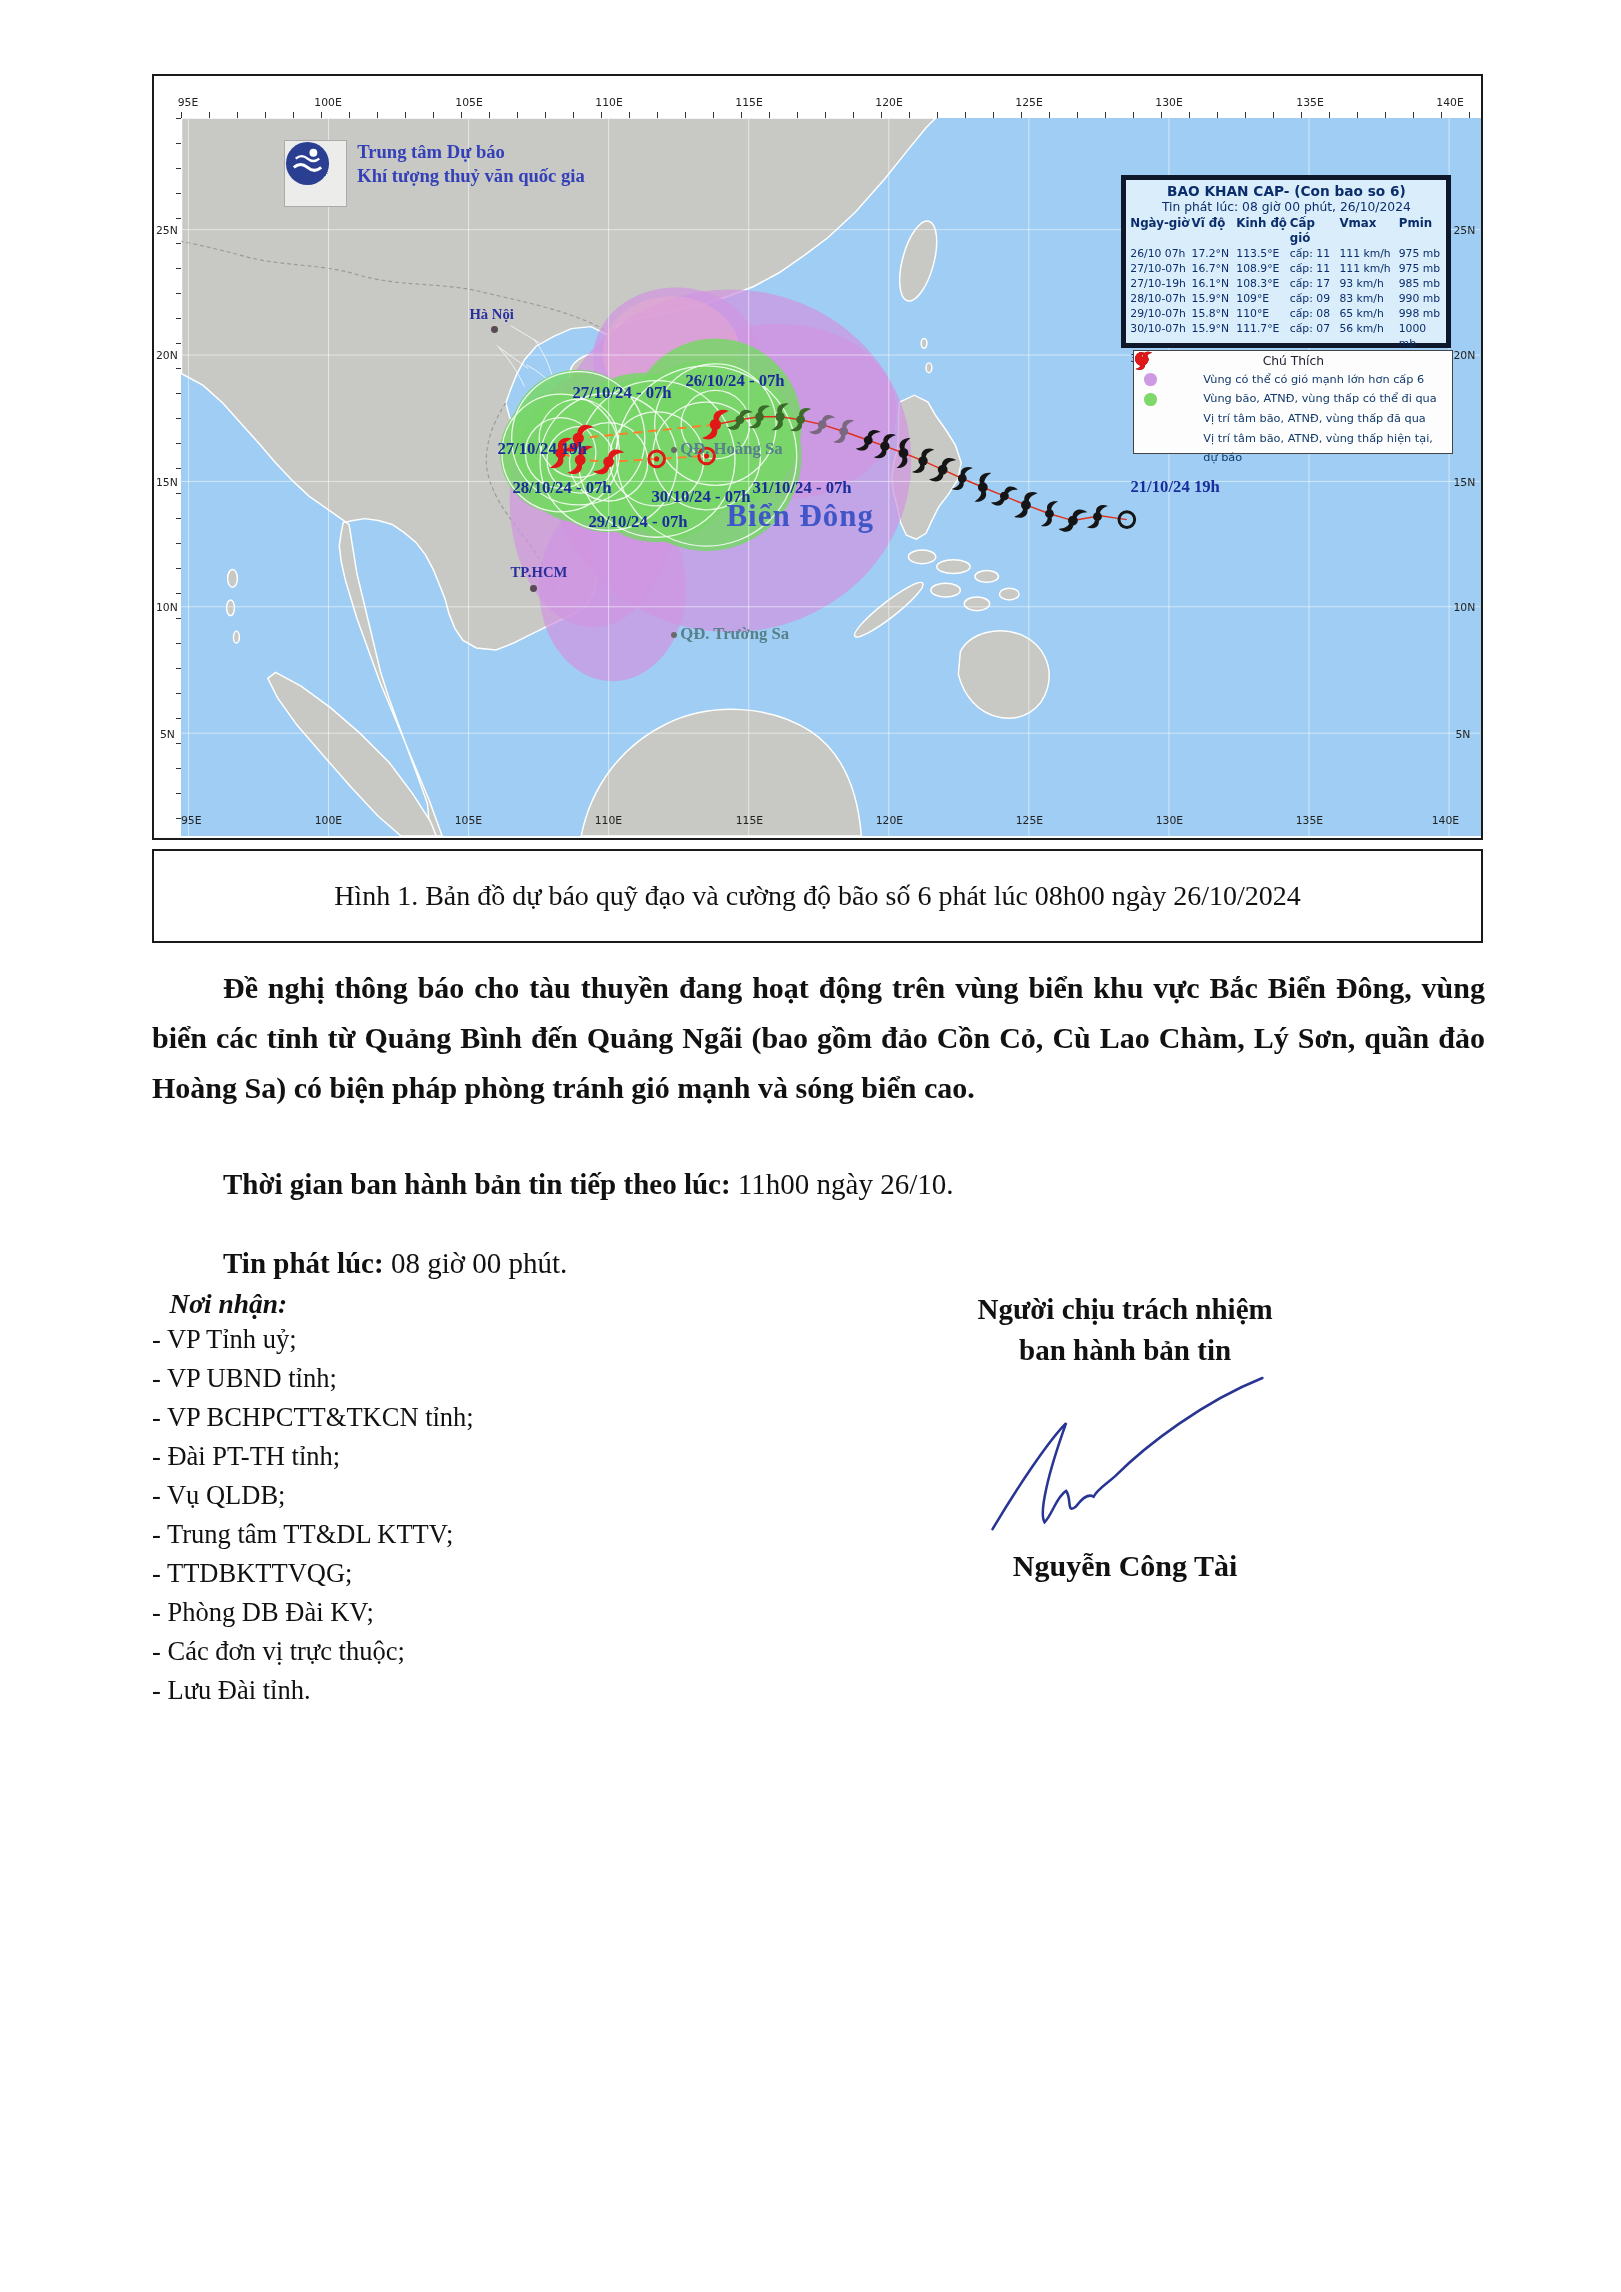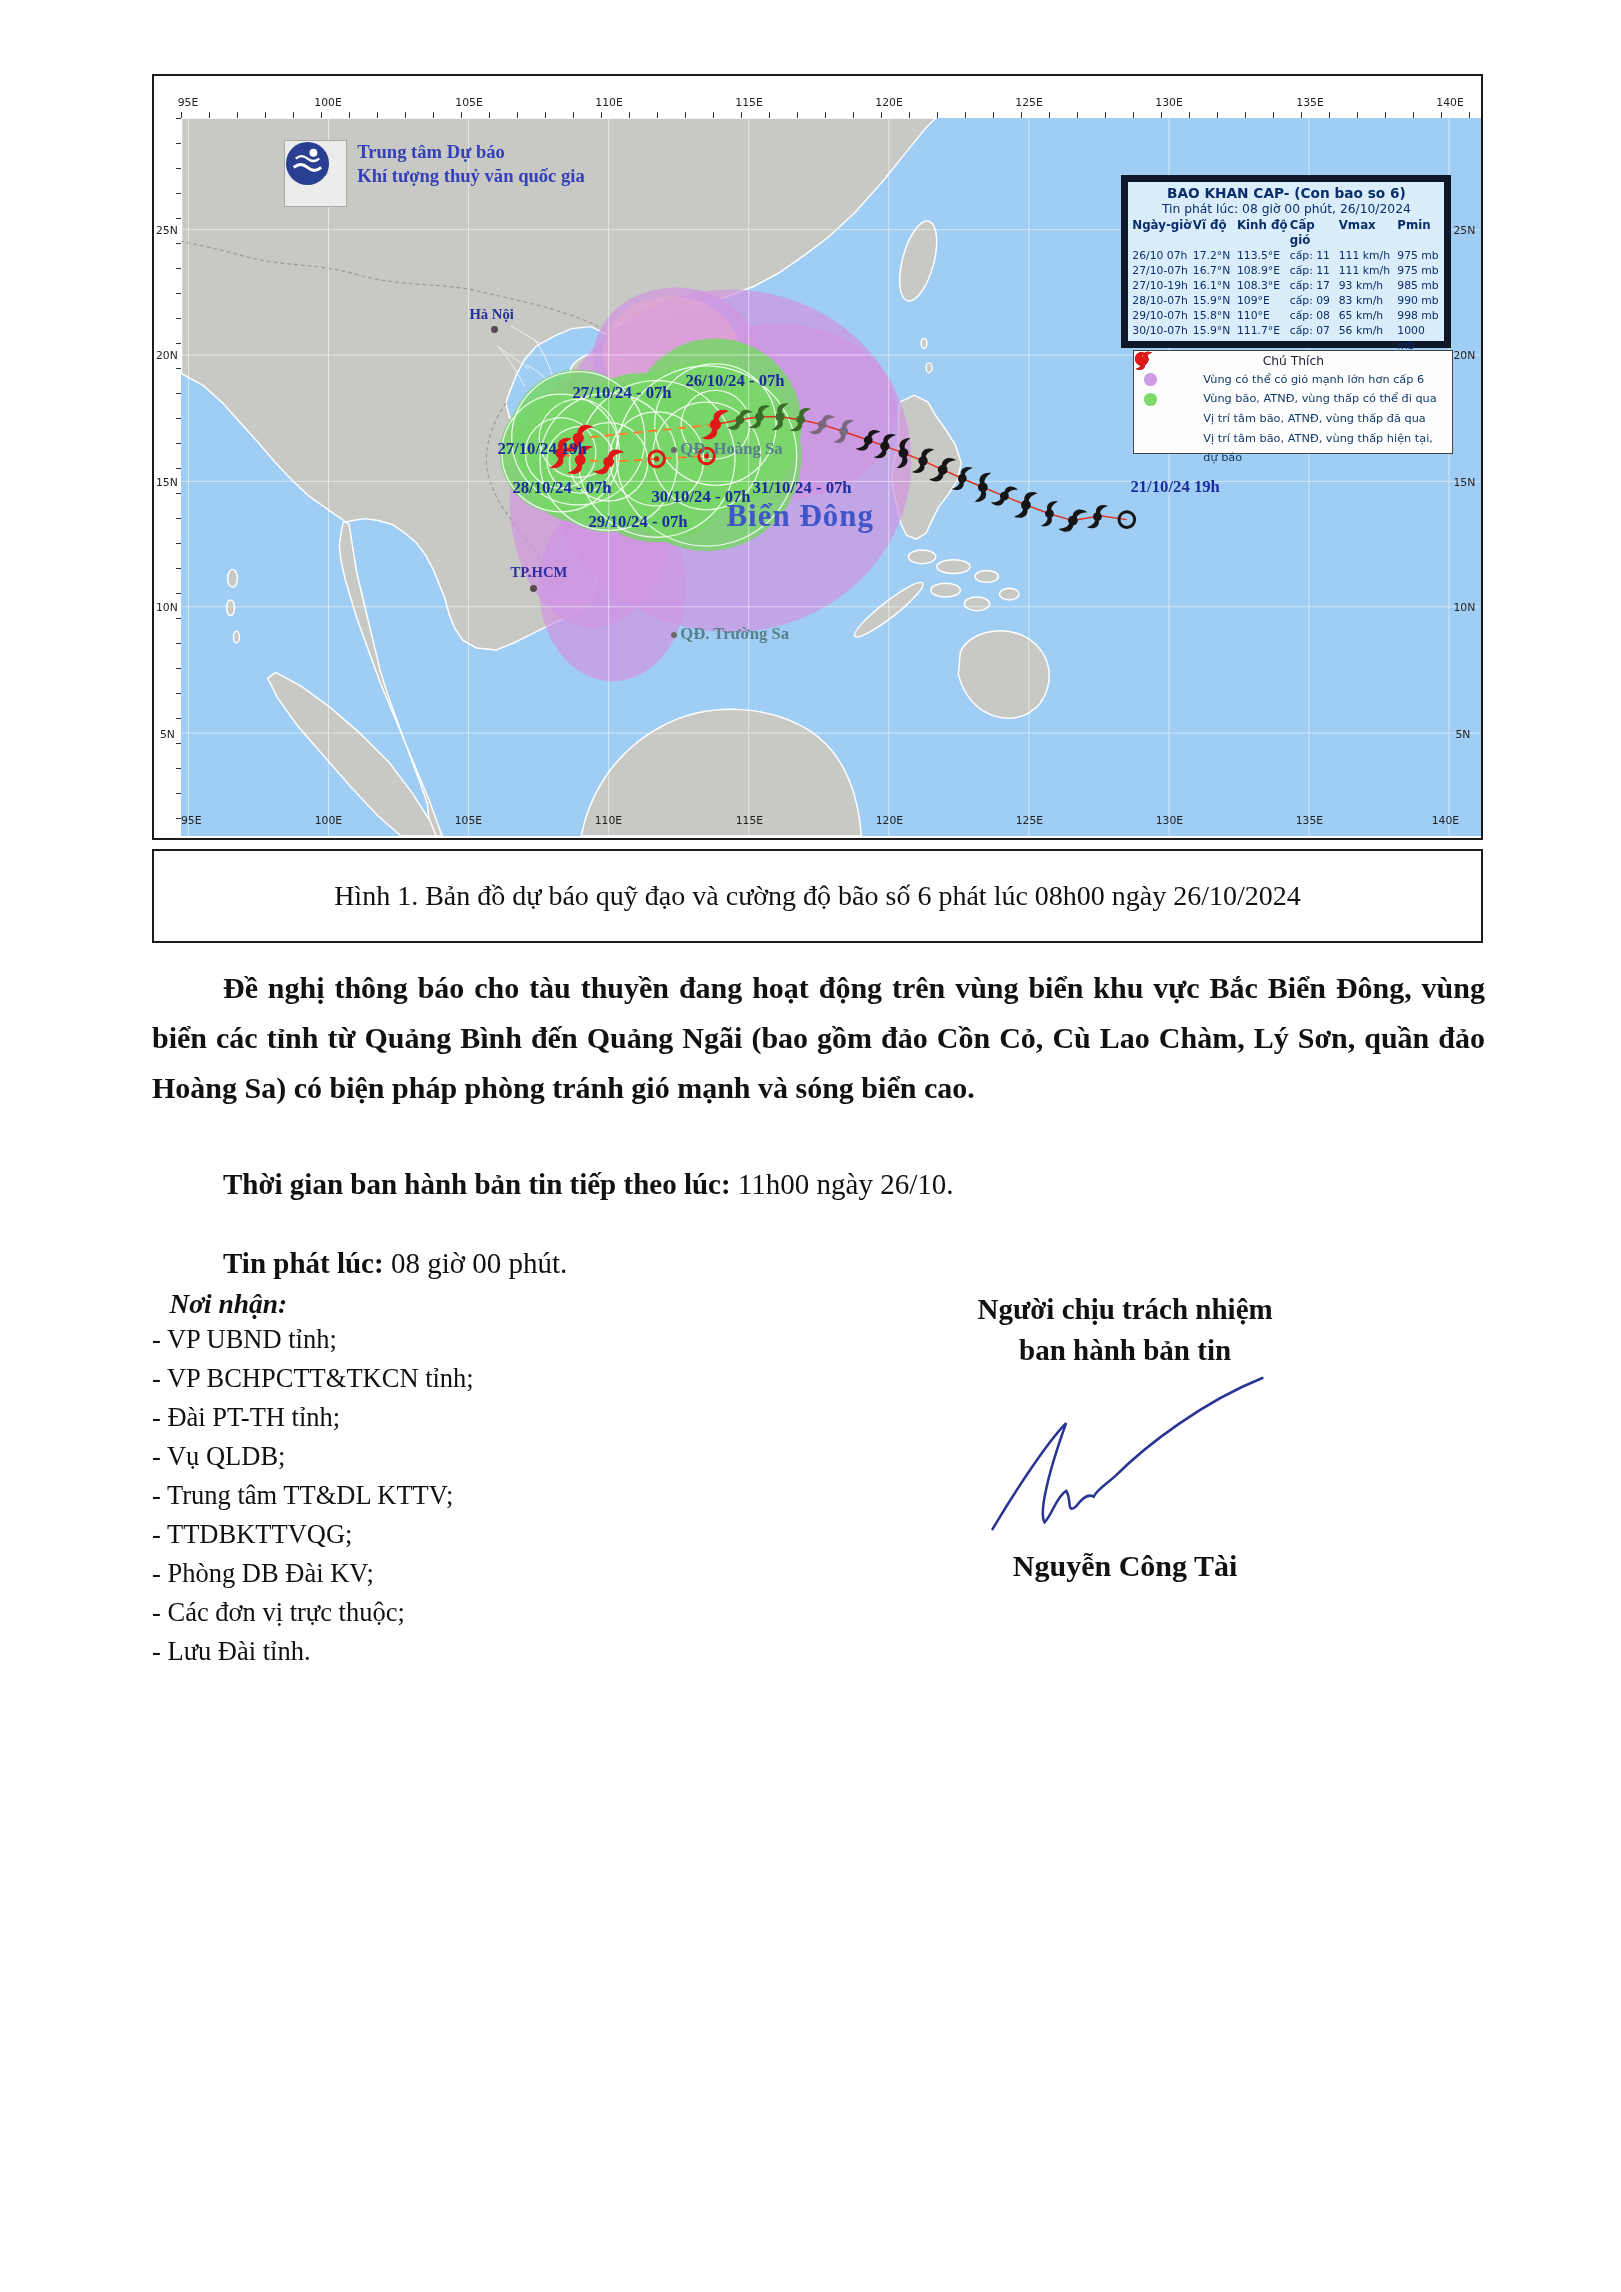--- a/index.html
+++ b/index.html
@@ -24,21 +24,21 @@
   .dot{position:absolute;width:6.9px;height:6.9px;border-radius:50%;background:#5a4a55;}
   .adot{display:inline-block;width:5.9px;height:5.9px;border-radius:50%;background:#6a6a68;vertical-align:middle;margin-right:2.9px;}
   
   .logo{position:absolute;left:103px;top:21.6px;display:flex;gap:9.8px;align-items:flex-start;}
   .logo-box{width:61px;height:65px;background:#ececea;border:1px solid #aaa;
             display:flex;flex-direction:column;align-items:center;justify-content:center;}
   .logo-txt{font-size:18.6px;font-weight:bold;color:#3340b8;line-height:24.5px;font-family:"Liberation Serif",serif;}
   .logo-abbr{font:6.9px "DejaVu Sans",sans-serif;color:#2a3f92;margin-top:1px;}
   
   .ibox{position:absolute;left:940px;top:57px;width:330px;height:173px;background:#d9edfa;
-        border:7px solid #0f172a;box-sizing:border-box;padding:2.9px 3.9px;
+        border:5px solid #0f172a;box-sizing:border-box;padding:2.9px 3.9px;
         font-family:"DejaVu Sans",sans-serif;color:#0b2d6b;}
   .ibox-title{font-size:13.7px;font-weight:bold;text-align:center;}
   .ibox-sub{font-size:12.3px;text-align:center;margin:1px 0 2px;}
   .irow{display:flex;font-size:10.8px;line-height:15px;}
   .irow span{display:block;}
   .c0{width:63px;} .c1{width:46px;} .c2{width:55px;} .c3{width:51px;} .c4{width:61px;} .c5{width:45px;}
   .ihead{font-weight:bold;font-size:11.8px;}
   
   .lbox{position:absolute;left:952px;top:232px;width:320px;height:104px;background:#fdfdfd;
         border:1px solid #444;box-sizing:border-box;padding:2.9px 5.9px;
@@ -408,20 +408,21 @@
   <div class="line1">
     <span class="bld">Thời gian ban hành bản tin tiếp theo lúc:</span><span> 11h00 ngày 26/10.</span>
   </div>
   <div class="line2">
     <span class="bld">Tin phát lúc:</span><span> 08 giờ 00 phút.</span>
   </div>
 
   <div class="footer">
     <div class="f-left">
       <div class="recip-title">Nơi nhận:</div>
+      <div class="recip">- VP Tỉnh uỷ;</div>
       <div class="recip">- VP UBND tỉnh;</div>
       <div class="recip">- VP BCHPCTT&amp;TKCN tỉnh;</div>
       <div class="recip">- Đài PT-TH tỉnh;</div>
       <div class="recip">- Vụ QLDB;</div>
       <div class="recip">- Trung tâm TT&amp;DL KTTV;</div>
       <div class="recip">- TTDBKTTVQG;</div>
       <div class="recip">- Phòng DB Đài KV;</div>
       <div class="recip">- Các đơn vị trực thuộc;</div>
       <div class="recip">- Lưu Đài tỉnh.</div>
     </div>

